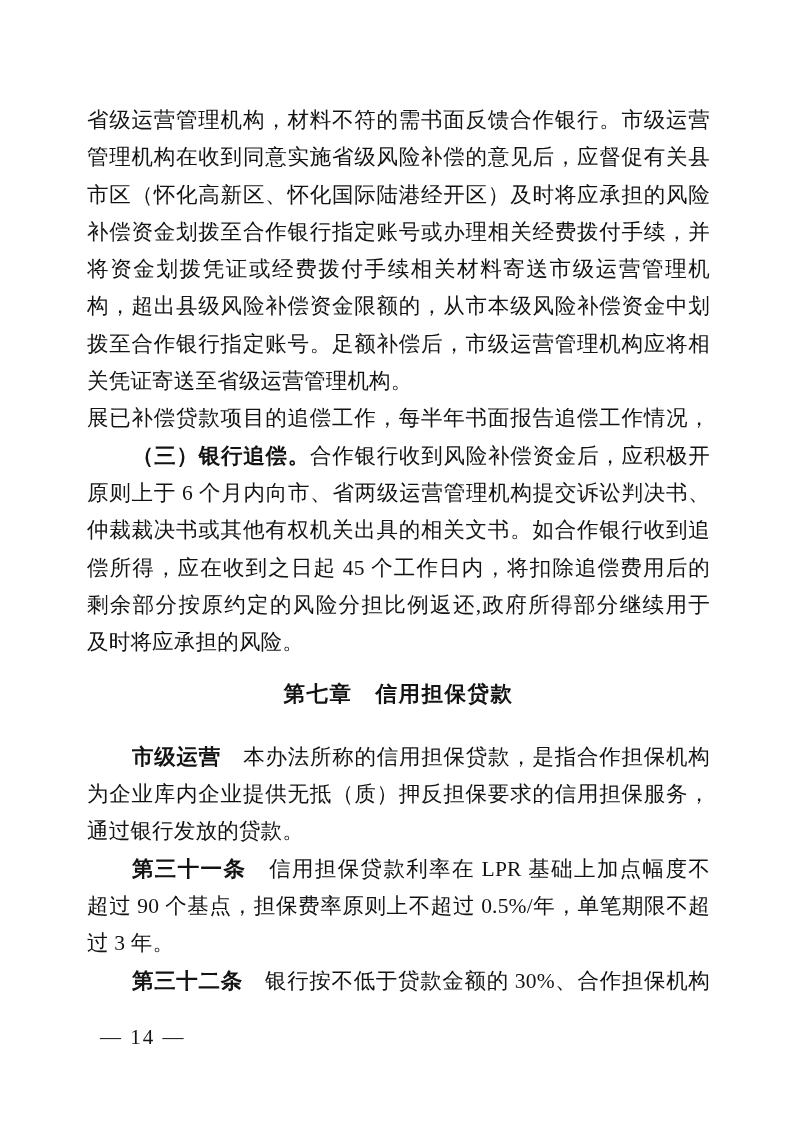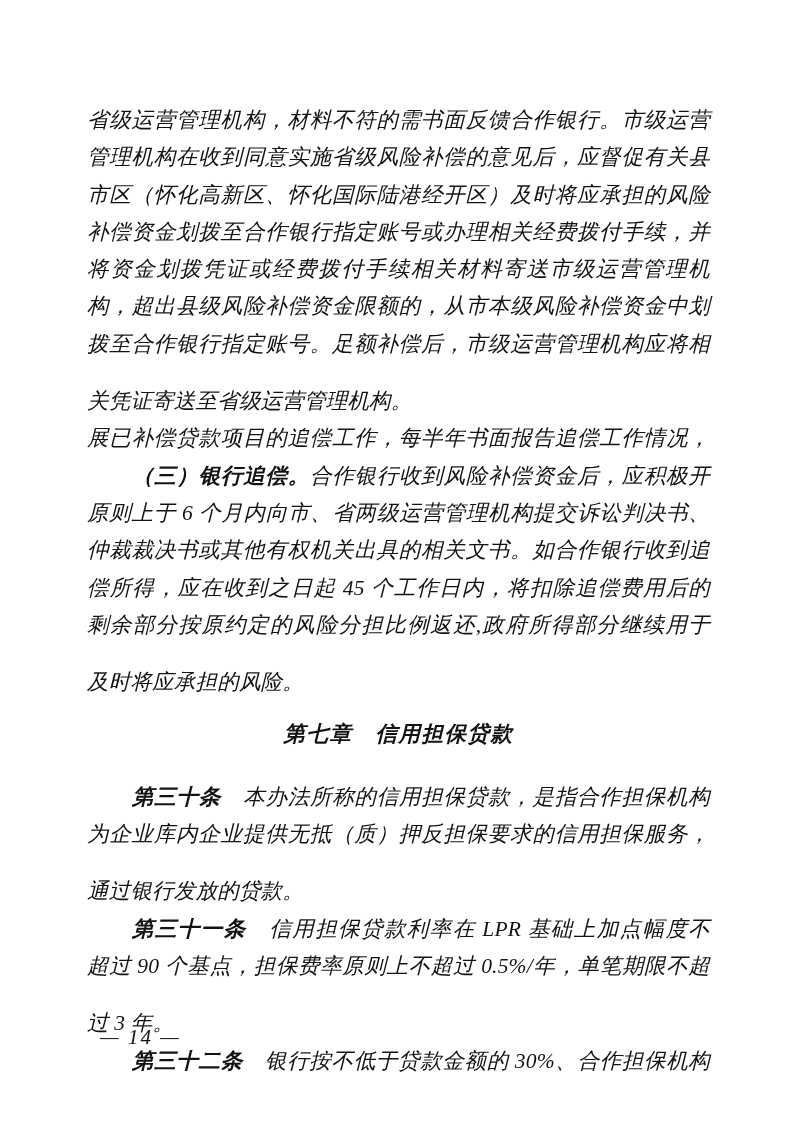--- a/index.html
+++ b/index.html
@@ -1,15 +1,15 @@
 <!DOCTYPE html>
 <html><head>
 <meta charset="utf-8">
 <style>
-  * { margin: 0; padding: 0; box-sizing: border-box; font-style: italic; }
+  * { margin: 0; padding: 0; box-sizing: border-box; }
   html, body { width: 793px; height: 1122px; }
   body {
     background: #ffffff;
     font-family: "Liberation Serif", "DejaVu Serif", serif;
     color: #131313;
   }
   .page {
     position: relative;
     width: 793px;
     height: 1122px;
@@ -27,21 +27,20 @@
   }
   .ln {
     text-align: justify;
     text-align-last: justify;
     white-space: nowrap;
   }
   .ln-end {
     text-align: left;
     text-align-last: left;
     white-space: nowrap;
-    margin-top: 20px;
   }
   .ind { text-indent: 45px; }
   .bold-lead {
     font-family: "Liberation Sans", "DejaVu Sans", sans-serif;
     font-weight: 700;
   }
   .chapter-heading {
     font-family: "Liberation Sans", "DejaVu Sans", sans-serif;
     font-weight: 700;
     text-align: right;
@@ -85,21 +84,21 @@
       <div class="ln">仲裁裁决书或其他有权机关出具的相关文书。如合作银行收到追</div>
       <div class="ln">偿所得，应在收到之日起 45 个工作日内，将扣除追偿费用后的</div>
       <div class="ln">剩余部分按原约定的风险分担比例返还,政府所得部分继续用于</div>
       <div class="ln-end">及时将应承担的风险。</div>
     </div>
 
     <div class="chapter-heading">第七章　信用担保贷款</div>
 
     <div>
       <div class="ln ind">
-        <span class="bold-lead">第三十条</span><span>　本办法所称的信用担保贷款，是指合作担保机构</span>
+        <span class="bold-lead">市级运营</span><span>　本办法所称的信用担保贷款，是指合作担保机构</span>
       </div>
       <div class="ln">为企业库内企业提供无抵（质）押反担保要求的信用担保服务，</div>
       <div class="ln-end">通过银行发放的贷款。</div>
     </div>
 
     <div>
       <div class="ln ind">
         <span class="bold-lead">第三十一条</span><span>　信用担保贷款利率在 LPR 基础上加点幅度不</span>
       </div>
       <div class="ln">超过 90 个基点，担保费率原则上不超过 0.5%/年，单笔期限不超</div>

